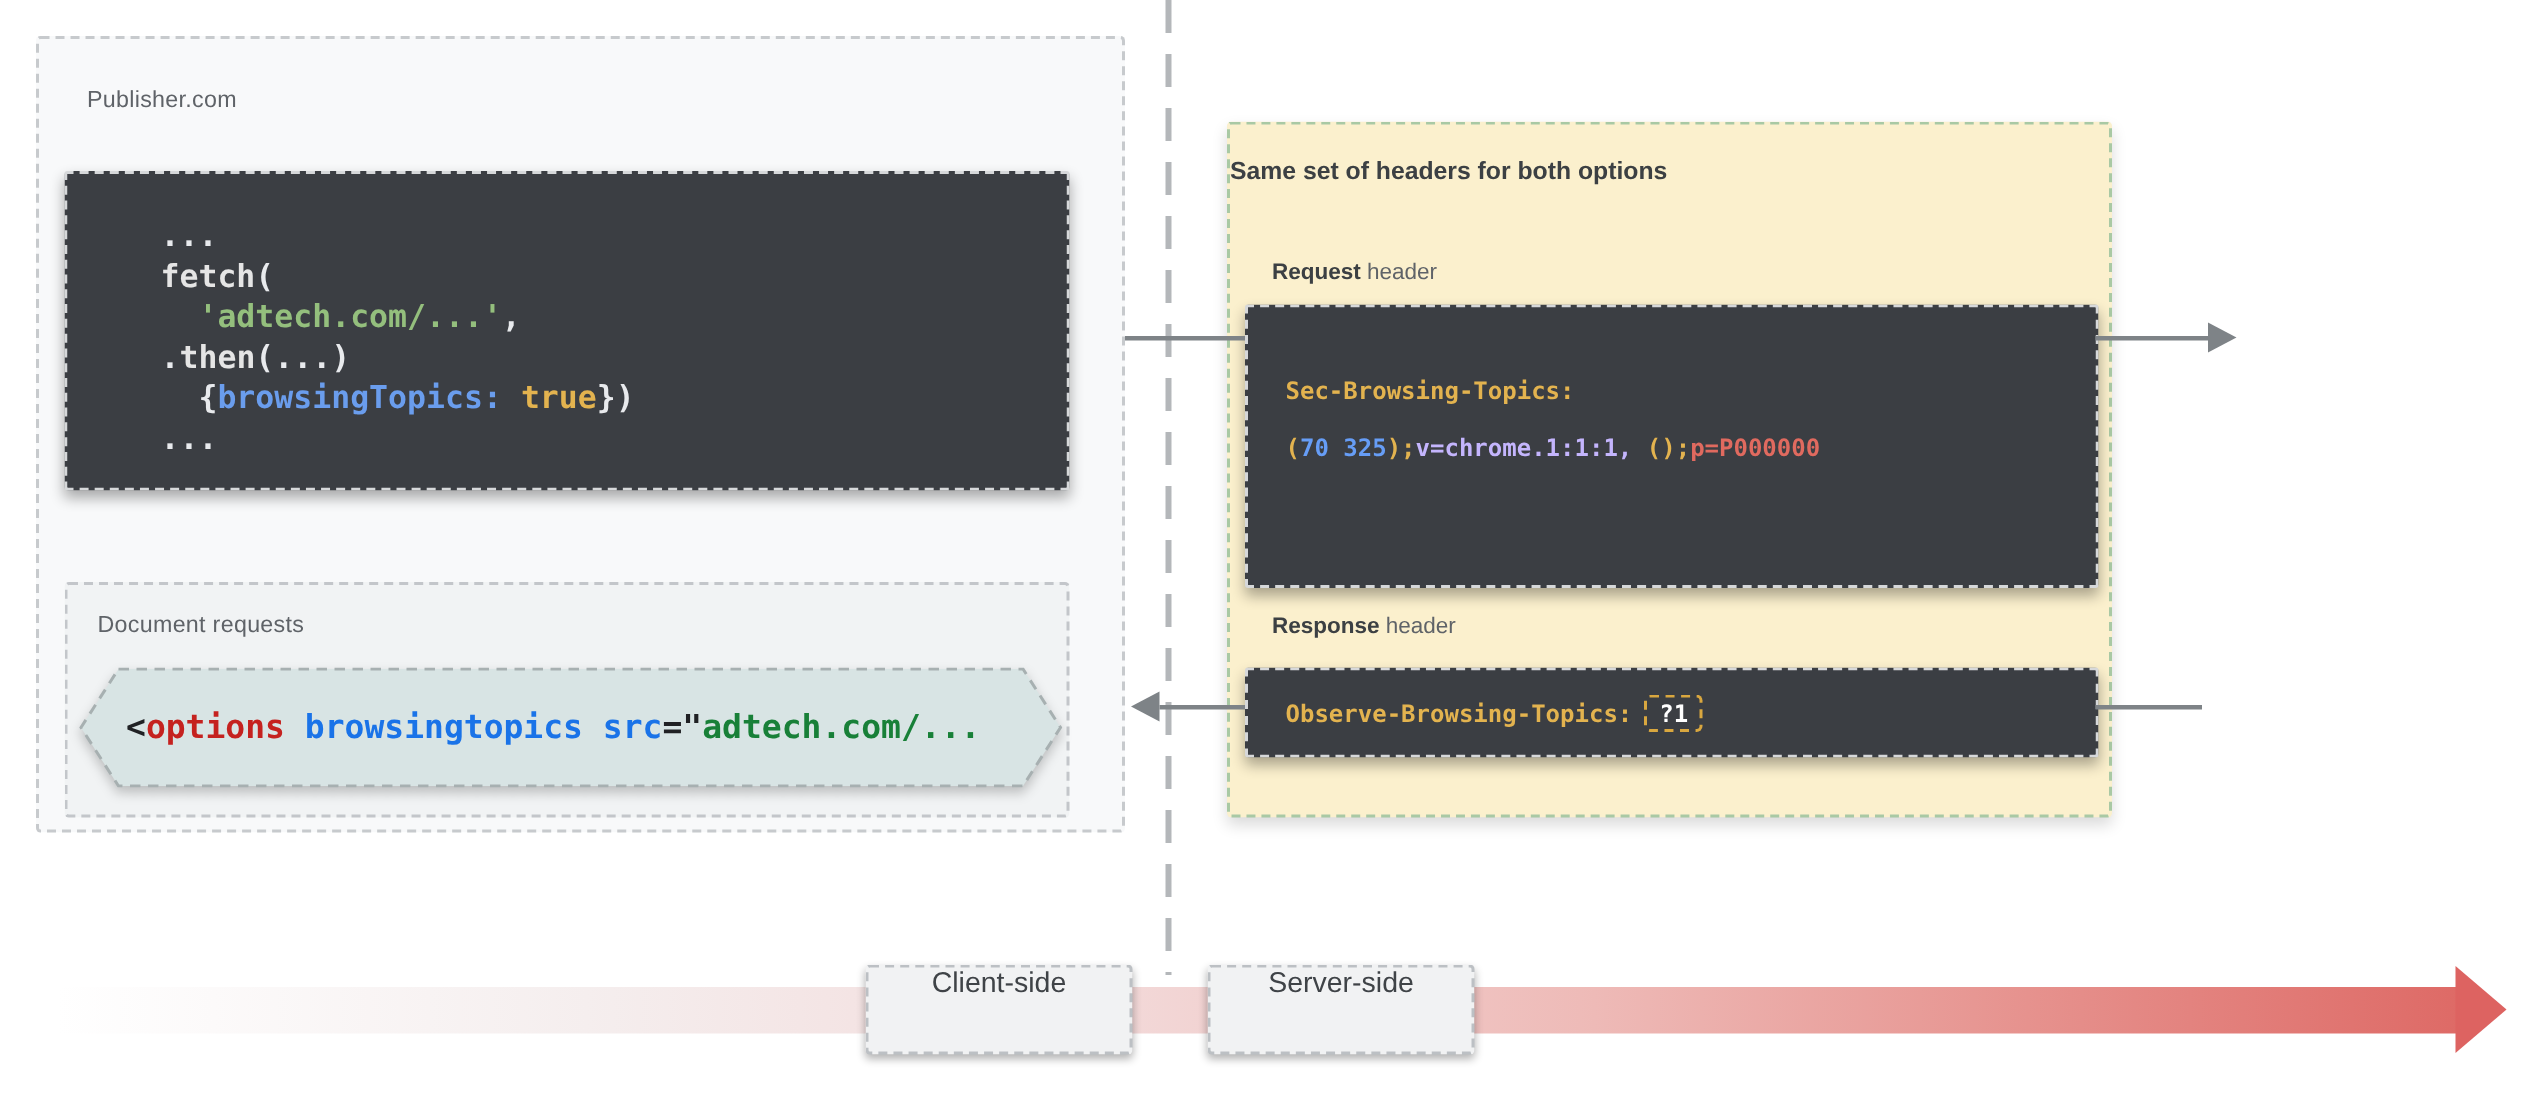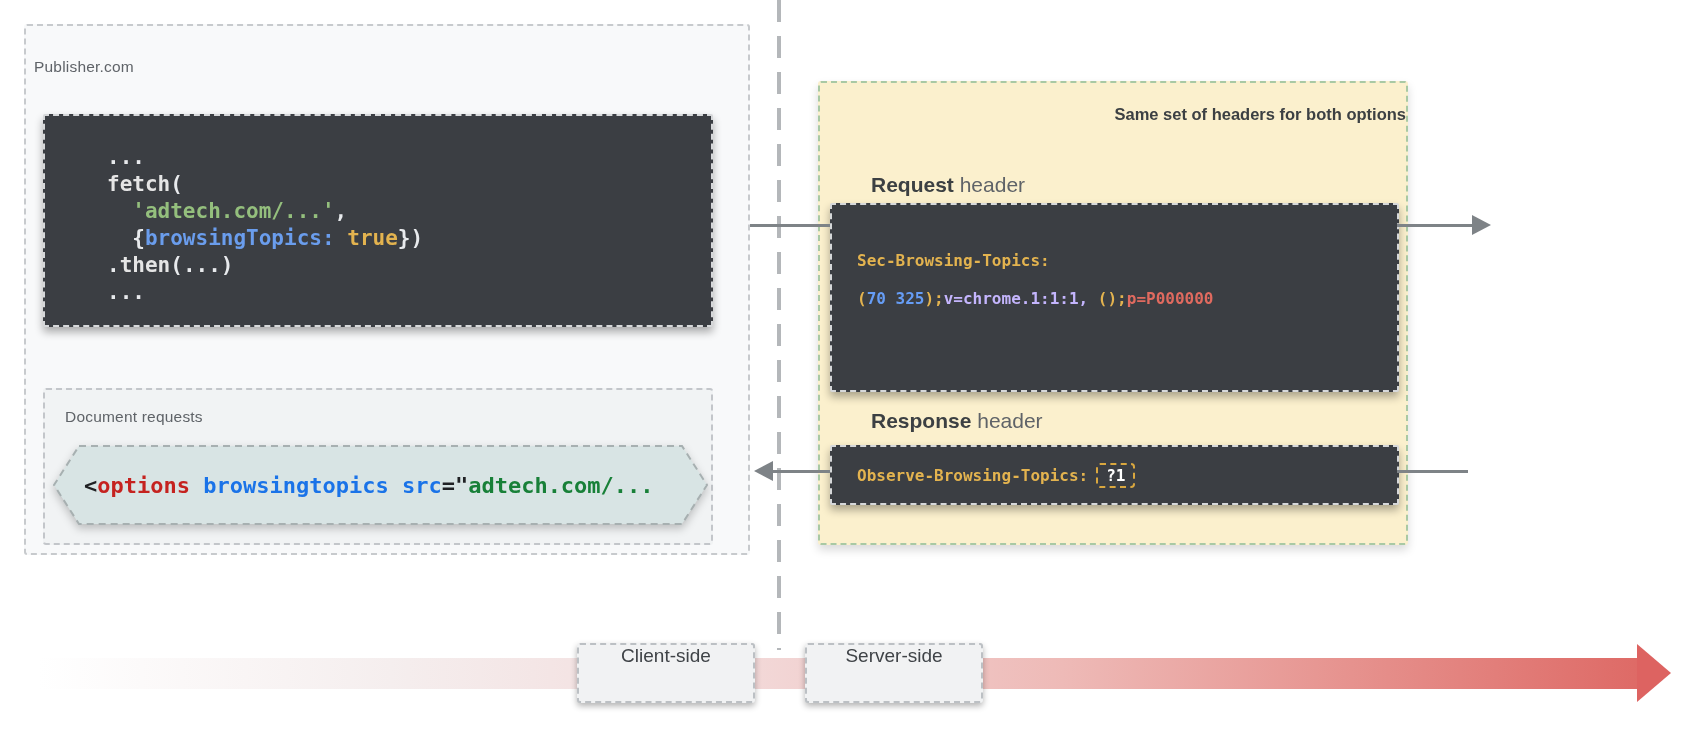--- a/index.html
+++ b/index.html
@@ -36,23 +36,23 @@
   #response-header-block{left:10px;top:362px;width:569px;height:60px;display:flex;align-items:center;
     padding-left:25px;font-size:16px;font-weight:700;white-space:pre;}
   
   .tk-white{color:#e8eaed}.tk-pink{color:#e5e5e5}.tk-green-d{color:#94bf7d}
   .tk-blue-d{color:#6a9ded}.tk-gold{color:#e3b34f}
   
   .tk-green-h{color:#c4b5fd}.tk-blue-h{color:#669df6}.tk-salmon{color:#e06a5f}
   
   .tk-dark{color:#202124}.tk-red{color:#c5221f}.tk-blue{color:#1a73e8}.tk-green{color:#188038}
   
-  #panel-title{position:absolute;left:0;top:22px;width:100%;text-align:right;
+  #panel-title{position:absolute;left:0;top:22px;width:100%;text-align:left;
     font-size:16.5px;font-weight:700;color:#3c4043;}
-  .hdr-label{position:absolute;left:28px;font-size:21px;color:#5f6368;margin-left:23px;}
+  .hdr-label{position:absolute;left:28px;font-size:15px;color:#5f6368;}
   .hdr-label b{color:#3c4043;font-weight:700;}
   #request-label{top:90px;}
   #response-label{top:326px;}
   #response-value-chip{
     display:inline-block;margin-left:8px;padding:1px 8px;border:2px dashed #d9a73f;border-radius:4px;
     color:#ffffff;font-weight:700;
   }
   
   #iframe-hexagon{position:absolute;left:7px;top:55px;width:657px;height:80px;}
   #iframe-hexagon svg{position:absolute;left:0;top:0;filter:drop-shadow(0 4px 4px rgba(0,0,0,0.22));}
@@ -82,28 +82,28 @@
   #server-side-box{left:805px;}
 </style>
 </head>
 <body>
 
 <div id="canvas">
 
   <div id="sep-line"></div>
 
   <div id="publisher-panel" class="panel">
-    <div class="panel-label" style="left:8px;top:32px;">Publisher.com</div>
+    <div class="panel-label" style="left:32px;top:32px;">Publisher.com</div>
 
     <div id="fetch-code-block" class="code-block">
       <div class="code-line"><span class="tk-white">...</span></div>
       <div class="code-line"><span class="tk-pink">fetch</span><span class="tk-white">(</span></div>
       <div class="code-line"><span class="tk-green-d">  'adtech.com/...'</span><span class="tk-white">,</span></div>
+      <div class="code-line"><span class="tk-white">.</span><span class="tk-pink">then</span><span class="tk-white">(...)</span></div>
       <div class="code-line"><span class="tk-white">  {</span><span class="tk-blue-d">browsingTopics:</span><span class="tk-white"> </span><span class="tk-gold">true</span><span class="tk-white">})</span></div>
-      <div class="code-line"><span class="tk-white">.</span><span class="tk-pink">then</span><span class="tk-white">(...)</span></div>
       <div class="code-line"><span class="tk-white">...</span></div>
     </div>
 
     <div id="doc-requests-panel">
       <div class="panel-label" style="left:20px;top:18px;">Document requests</div>
 
       <div id="iframe-hexagon">
         <svg width="657" height="80" viewBox="0 0 657 80">
           <polygon points="27,1 630,1 655,40 630,79 27,79 2,40" fill="#d8e4e4" stroke="#a7b0b1" stroke-width="2" stroke-dasharray="7 5"></polygon>
         </svg>

